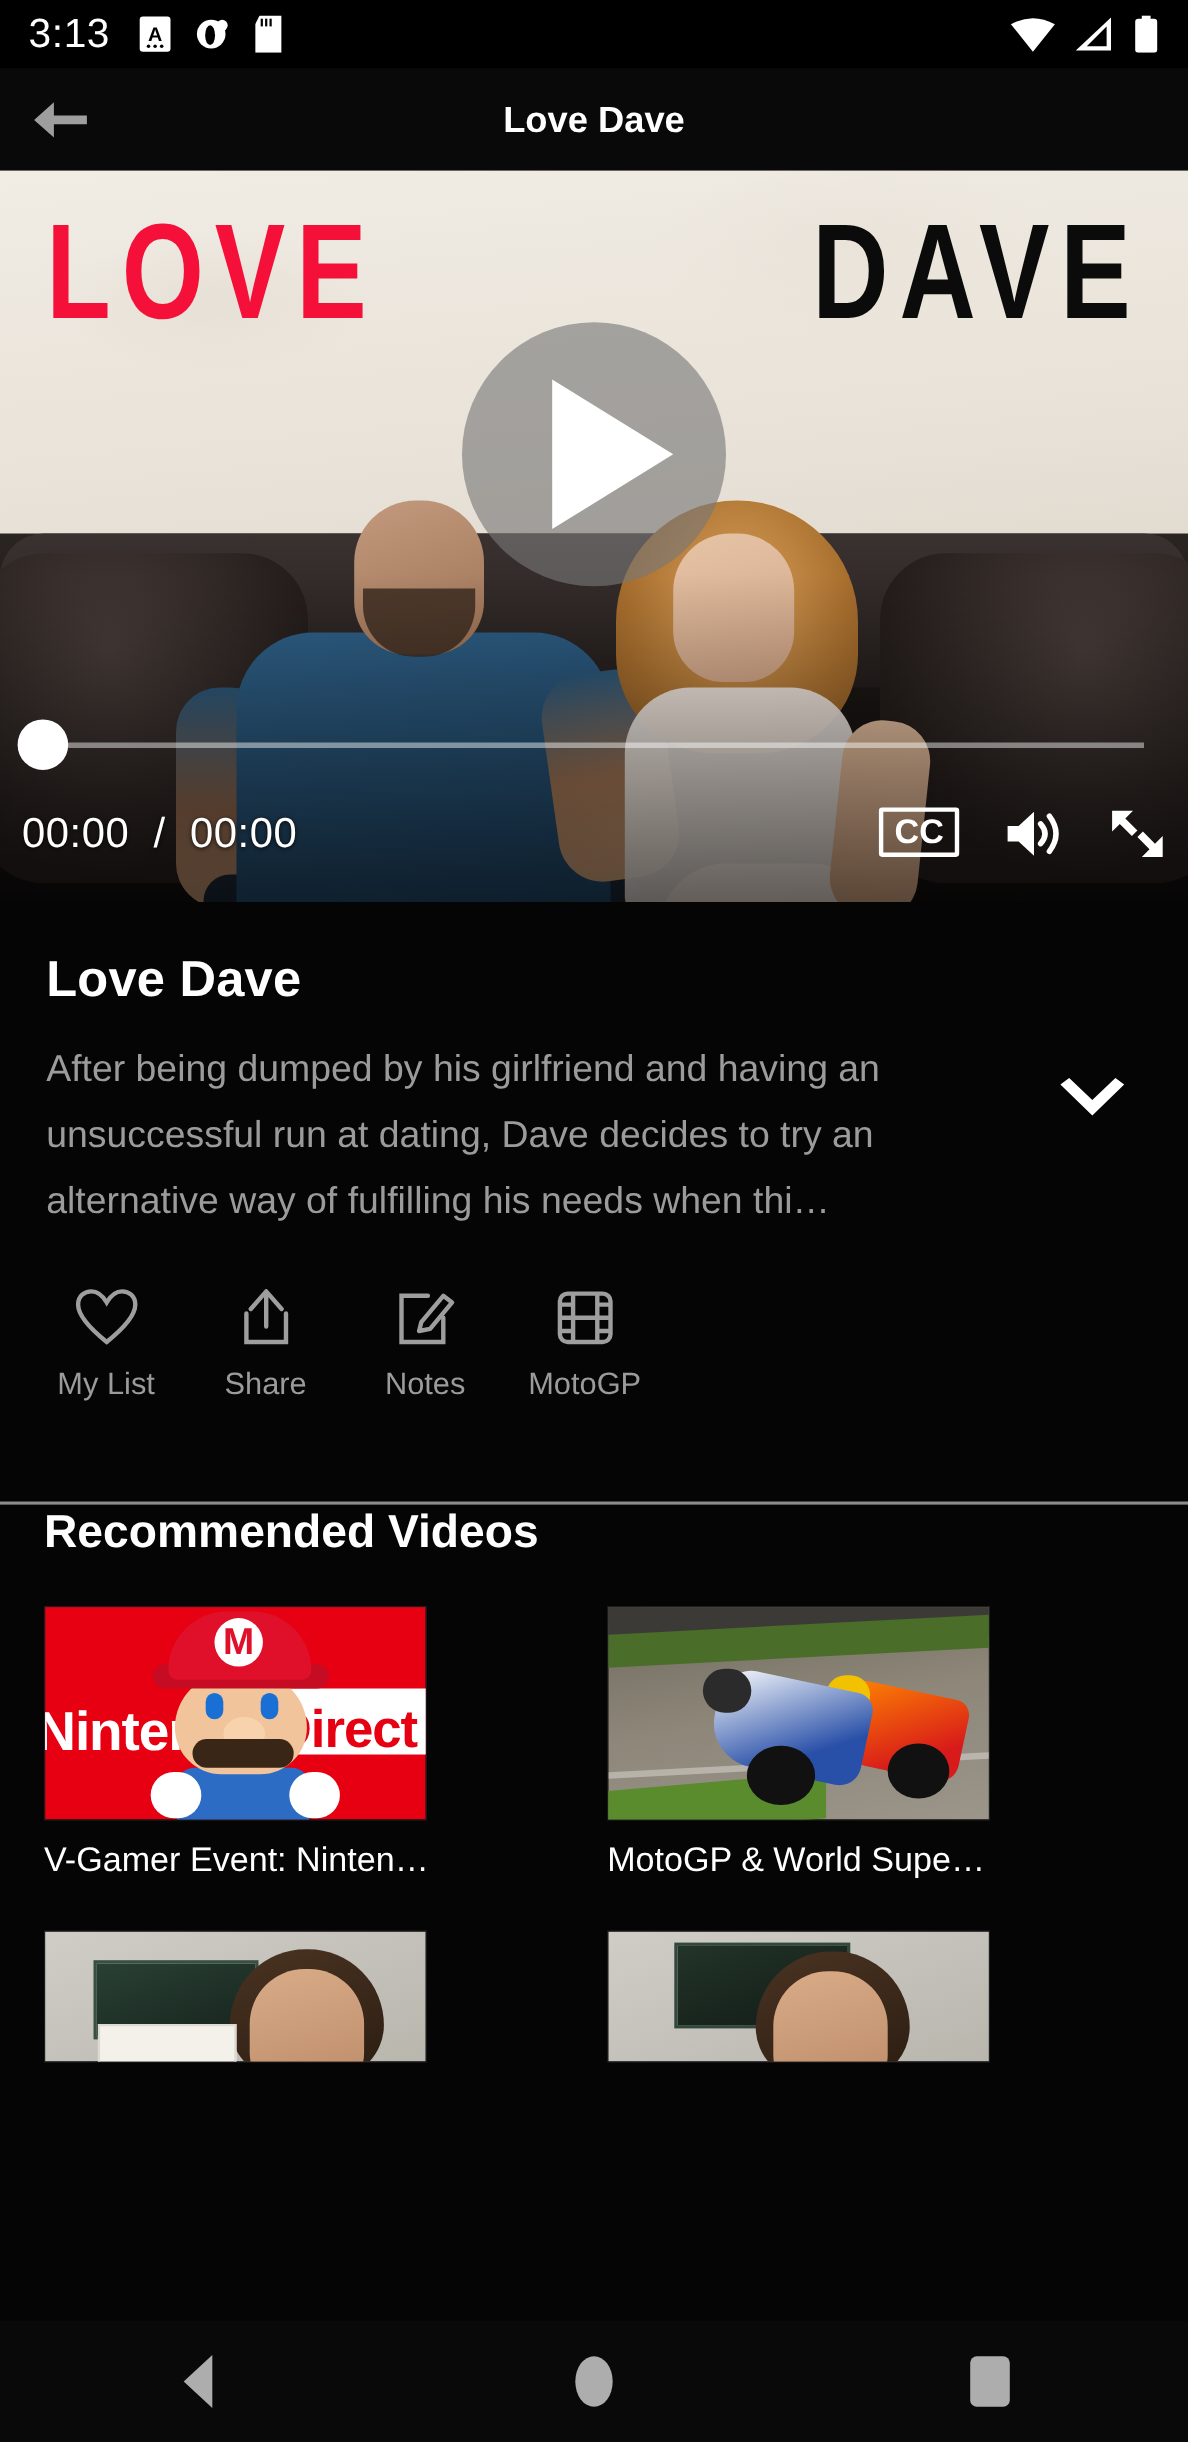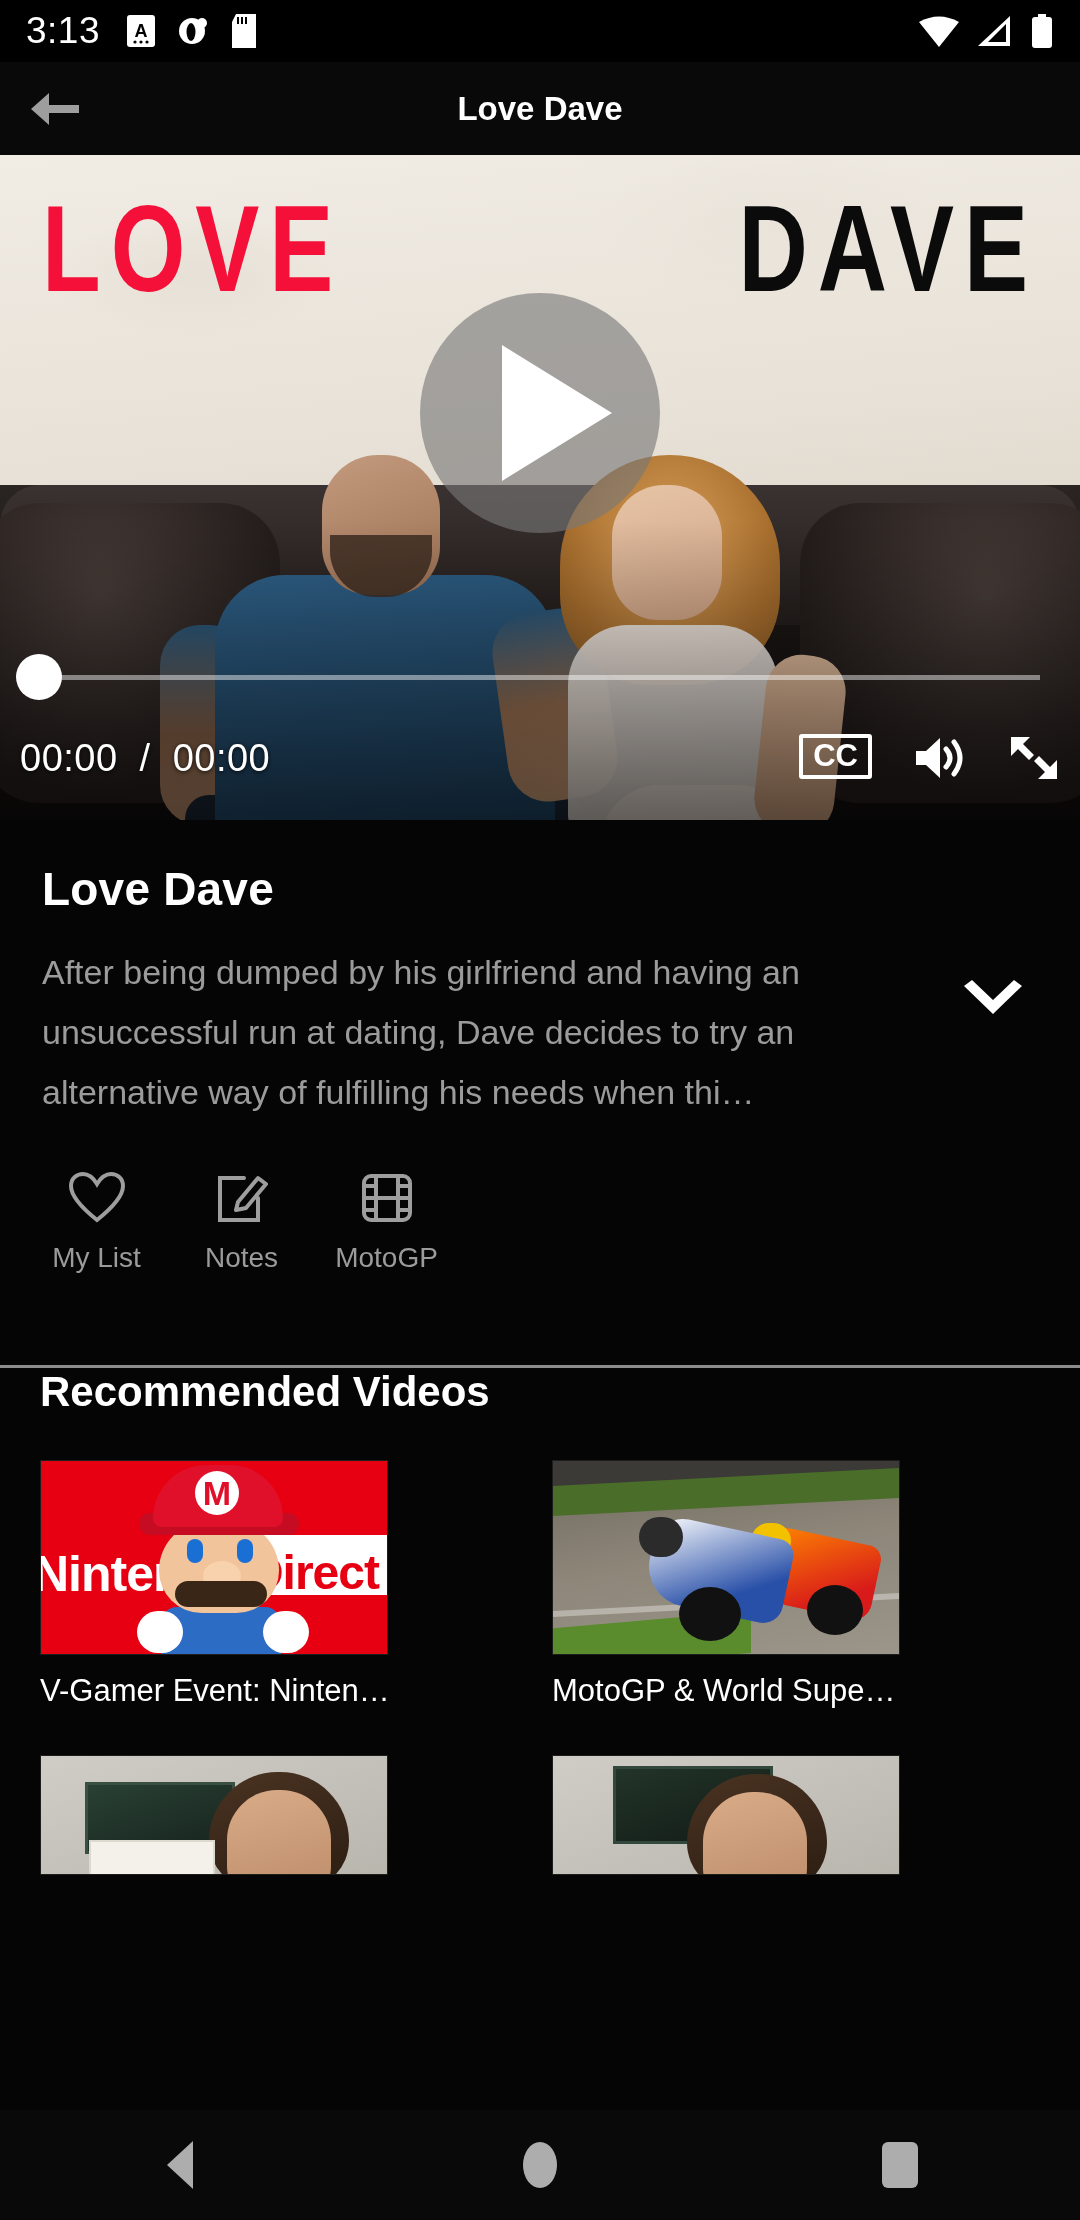--- a/index.html
+++ b/index.html
@@ -503,20 +503,27 @@
 
   <div class="actions">
     <div class="action">
       <svg width="60" height="56" viewBox="0 0 60 56">
         <path d="M30 50 C10 34 4 24 4 16 C4 8 10 4 16 4 C22 4 27 9 30 14 C33 9 38 4 44 4 C50 4 56 8 56 16 C56 24 50 34 30 50 Z" fill="none" stroke="#9E9E9E" stroke-width="4"></path>
       </svg>
       <div class="action-label">My List</div>
     </div>
     <div class="action">
       <svg width="56" height="56" viewBox="0 0 56 56">
+        <path d="M28 4 L42 20 M28 4 L14 20 M28 4 L28 36" stroke="#9E9E9E" stroke-width="4" fill="none" stroke-linecap="round"></path>
+        <path d="M10 24 L10 50 L46 50 L46 24" stroke="#9E9E9E" stroke-width="4" fill="none" stroke-linecap="round"></path>
+      </svg>
+      <div class="action-label">Share</div>
+    </div>
+    <div class="action">
+      <svg width="56" height="56" viewBox="0 0 56 56">
         <path d="M44 28 L44 50 L6 50 L6 8 L30 8" stroke="#9E9E9E" stroke-width="4" fill="none" stroke-linecap="round"></path>
         <path d="M24 32 L44 8 L52 14 L32 38 L22 40 Z" stroke="#9E9E9E" stroke-width="4" fill="none" stroke-linejoin="round"></path>
       </svg>
       <div class="action-label">Notes</div>
     </div>
     <div class="action">
       <svg width="56" height="56" viewBox="0 0 56 56">
         <rect x="5" y="6" width="46" height="44" rx="7" stroke="#9E9E9E" stroke-width="4" fill="none"></rect>
         <path d="M17 6 L17 50 M39 6 L39 50 M17 28 L39 28" stroke="#9E9E9E" stroke-width="4"></path>
         <path d="M5 16 L17 16 M5 28 L17 28 M5 40 L17 40 M39 16 L51 16 M39 28 L51 28 M39 40 L51 40" stroke="#9E9E9E" stroke-width="4"></path>

